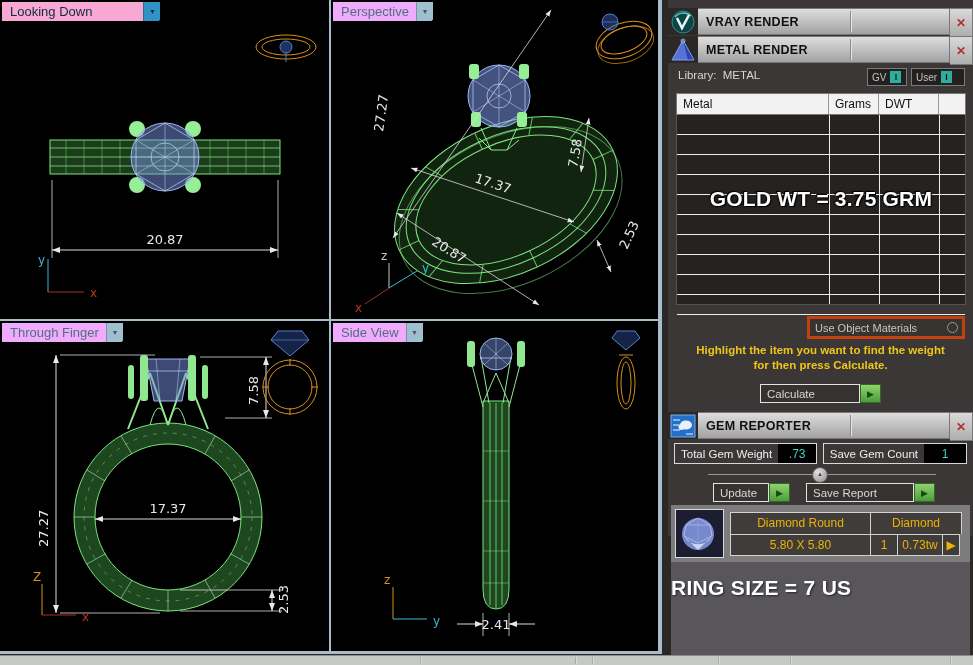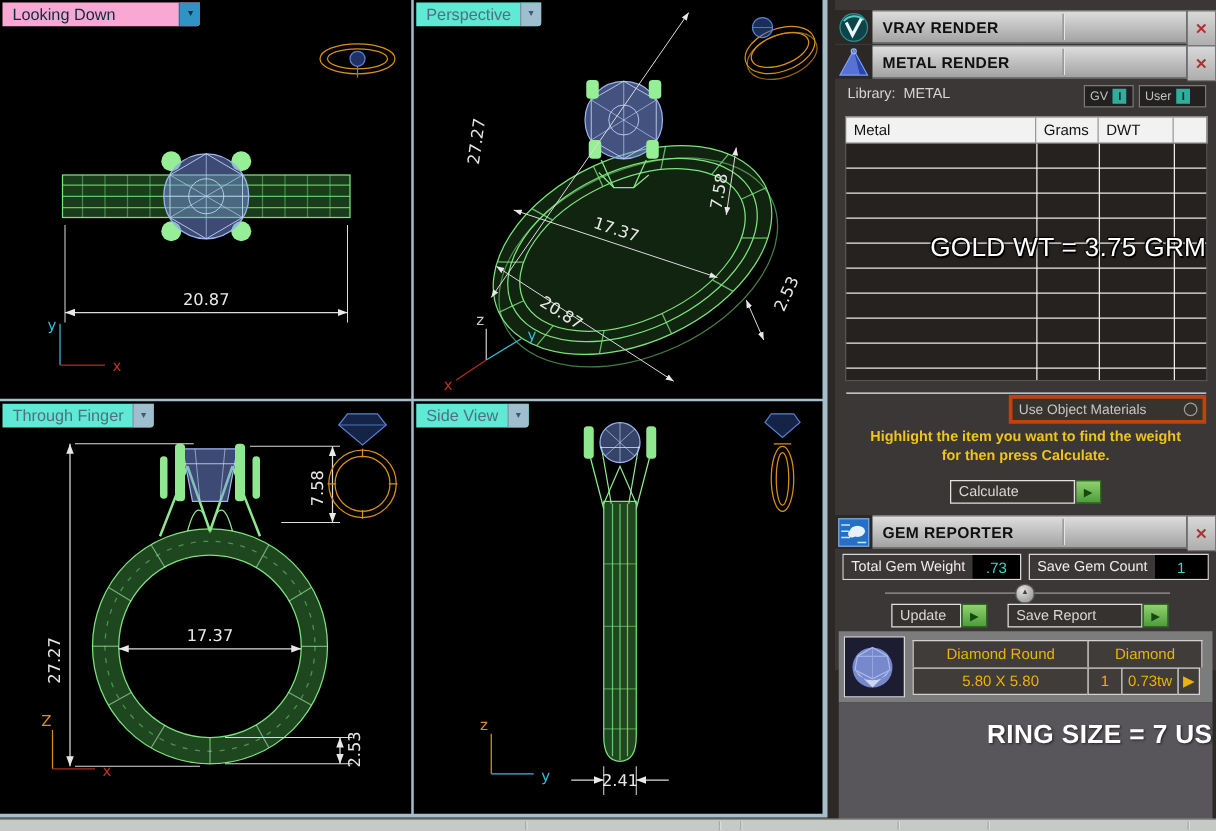--- a/index.html
+++ b/index.html
@@ -9,21 +9,21 @@
   .vp-area{position:absolute;left:0;top:0;width:662px;height:654px;background:#a6beca;}
   .vp{position:absolute;background:#000;overflow:hidden;}
   .vp svg{position:absolute;left:0;top:0;}
   .vp-tab{position:absolute;top:2px;left:2px;height:19px;display:flex;align-items:stretch;
           font-size:13px;line-height:19px;border-radius:0 0 3px 0;overflow:hidden;}
   .vp-tab .vl{padding:0 7px 0 8px;}
   .vp-tab .va{width:16px;text-align:center;font-size:7px;line-height:19px;
               border-left:1px solid rgba(0,0,0,.22);}
   .tab-active{background:#f9a8d4;color:#0d2c3f;gap:44px;}
   .tab-active .va{background:#2f93c6;color:#0d2c3f;}
-  .tab-idle{background:#5eead4;color:#4f7080;}
+  .tab-idle{background:#f0abfc;color:#4f7080;}
   .tab-idle .va{background:#9fbecf;color:#3d596a;}
   
   .panel{position:absolute;left:668px;top:0;width:305px;height:536px;background:#3b3736;}
   .phdr{position:absolute;left:0;width:305px;height:27px;display:flex;}
   .ph-icon{width:30px;height:27px;background:#2b2826;display:flex;align-items:center;justify-content:center;}
   .ph-bar{flex:1;background:linear-gradient(#dedede,#a2a2a2);border:1px solid #777;
           border-left:none;display:flex;align-items:center;position:relative;}
   .ph-bar .t{font-size:12.5px;font-weight:bold;color:#101010;padding-left:8px;letter-spacing:.3px;}
   .ph-bar .dv{position:absolute;left:152px;top:2px;bottom:2px;width:1px;background:#8a8a8a;
               box-shadow:1px 0 0 #e6e6e6;}
@@ -39,21 +39,21 @@
                display:flex;align-items:center;justify-content:center;margin-right:2px;}
   
   .mtable{position:absolute;left:8px;top:93px;width:290px;}
   .mt-head{display:flex;height:22px;background:#f2f2f2;border:1px solid #777;box-sizing:border-box;}
   .mt-head div{font-size:12px;color:#111;line-height:20px;padding-left:6px;box-sizing:border-box;
                border-right:1px solid #999;}
   .mt-body{position:relative;height:190px;background:#262220;border:1px solid #555;border-top:none;
            box-sizing:border-box;}
   .mt-row{height:19px;border-bottom:1px solid #ececec;}
   .vline{position:absolute;top:0;bottom:0;width:1px;background:#ececec;}
-  .gold-ovl{position:absolute;left:0;right:0;top:72px;text-align:right;font-size:21px;font-weight:normal;
+  .gold-ovl{position:absolute;left:0;right:0;top:72px;text-align:center;font-size:21px;font-weight:bold;
             color:#fff;text-shadow:0 0 3px #000,1px 1px 0 #000,-1px -1px 0 #000;letter-spacing:.2px;}
   .uobtn{position:absolute;right:8px;top:316px;width:152px;height:17px;background:#37332f;
          border:3px solid #c2410c;display:flex;align-items:center;font-size:11px;color:#c6c6c6;}
   .uobtn .txt{flex:1;padding-left:5px;}
   .uobtn .rad{width:9px;height:9px;border:1px solid #9a9a9a;border-radius:50%;margin-right:4px;}
   .instr{position:absolute;left:0;top:343px;width:305px;text-align:center;color:#efc51b;
          font-size:11.5px;font-weight:bold;line-height:15px;}
   .fieldbtn{background:#35322f;border:1px solid #e2e2e2;color:#d8d8d8;font-size:11.5px;
             display:flex;align-items:center;padding-left:6px;box-sizing:border-box;height:19px;}
   .grn{width:21px;height:19px;box-sizing:border-box;background:linear-gradient(#8fd26e,#4e9c3c);
@@ -74,21 +74,21 @@
   .gemblock{position:absolute;left:3px;top:505px;width:299px;height:57px;background:#7c7c7c;
             display:flex;align-items:center;padding-left:4px;box-sizing:border-box;}
   .thumb{width:47px;height:47px;background:#1d1d32;border:1px solid #d8d8d8;flex:0 0 auto;}
   .gtable{margin-left:6px;}
   .gtr{display:flex;}
   .gtc{background:#403c3a;border:1px solid #d2d2d2;border-bottom:none;color:#eab308;font-size:12px;
        height:22px;display:flex;align-items:center;justify-content:center;box-sizing:border-box;
        margin-right:-1px;}
   .gtr:last-child .gtc{border-bottom:1px solid #d2d2d2;}
   .ringsize{position:absolute;left:3px;top:562px;width:299px;height:93px;background:#58565a;}
-  .ringsize .txt{margin-top:14px;text-align:right;font-size:21px;font-weight:bold;color:#fff;
+  .ringsize .txt{margin-top:14px;text-align:left;font-size:21px;font-weight:bold;color:#fff;
                  text-shadow:1px 1px 2px rgba(0,0,0,.6);letter-spacing:.3px;}
   
   .bottombar{position:absolute;left:0;top:655px;width:973px;height:10px;background:#c6cac6;
              border-top:1px solid #8a8a8a;box-sizing:border-box;}
   .bseg{position:absolute;top:1px;bottom:1px;width:1px;background:#a8aca8;box-shadow:1px 0 0 #dcdcdc;}
   
   text.dim{fill:#e8e8e8;font-size:13px;font-family:"DejaVu Sans",sans-serif;}
   text.ax{font-size:12px;font-family:"DejaVu Sans",sans-serif;}
 </style>
 </head>

